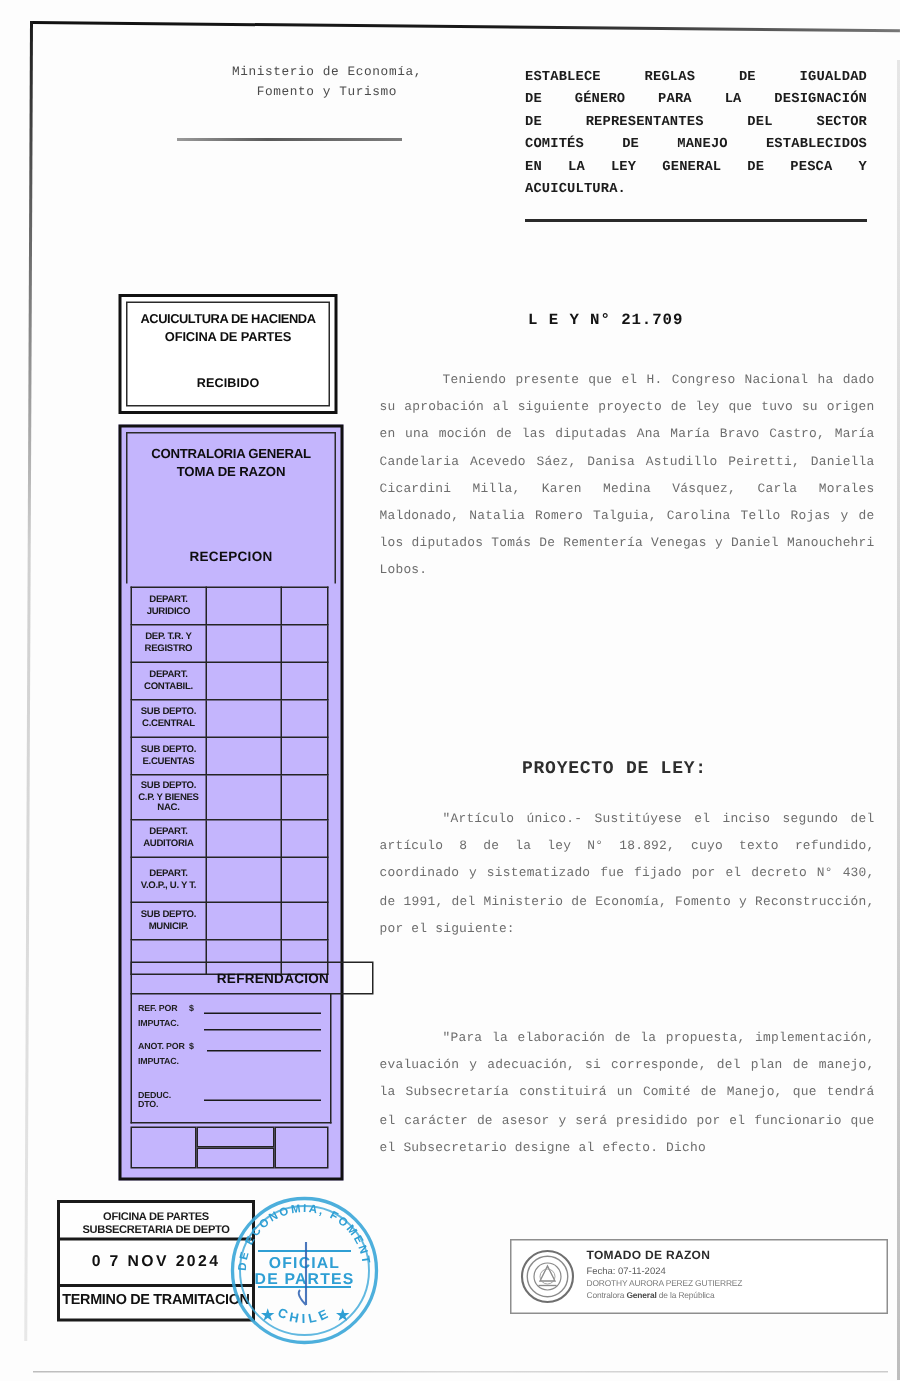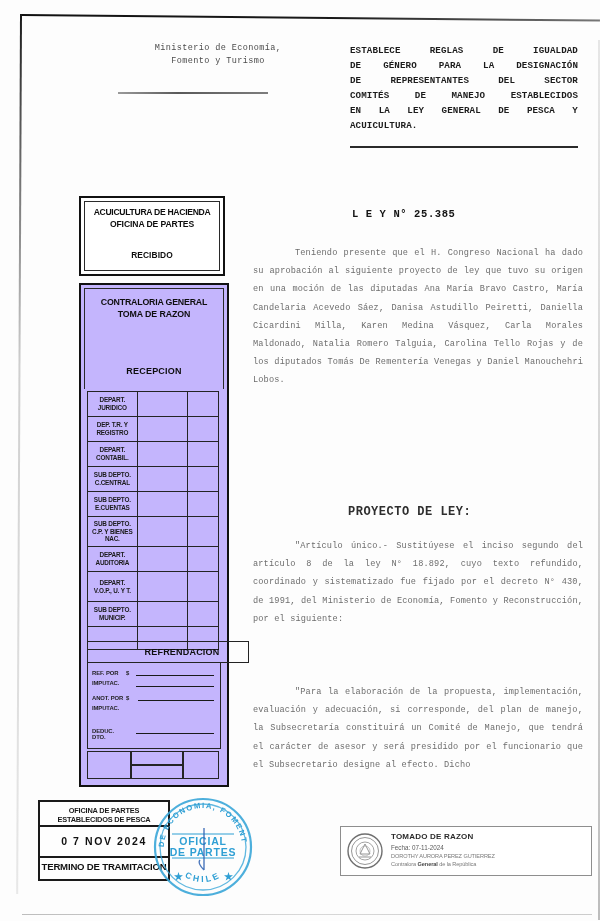--- a/index.html
+++ b/index.html
@@ -441,39 +441,39 @@
     </div>
 
     <div class="refr-foot">
       <div class="c" style="left:0; width:44px;"></div>
       <div class="c" style="left:44px; width:52px; height:14px;"></div>
       <div class="c" style="left:44px; top:14px; width:52px; height:14px;"></div>
       <div class="c" style="left:96px; width:36px;"></div>
     </div>
   </div>
 
-  <div class="law-number">L E Y   N°  25.385</div>
+  <div class="law-number">L E Y   N°  21.709</div>
 
   <div class="body-col" id="para1">
     <p>Teniendo presente que el H. Congreso Nacional ha dado su aprobación al siguiente proyecto de ley que tuvo su origen en una moción de las diputadas Ana María Bravo Castro, María Candelaria Acevedo Sáez, Danisa Astudillo Peiretti, Daniella Cicardini Milla, Karen Medina Vásquez, Carla Morales Maldonado, Natalia Romero Talguia, Carolina Tello Rojas y de los diputados Tomás De Rementería Venegas y Daniel Manouchehri Lobos.</p>
   </div>
 
   <div id="projectoLey">PROYECTO DE LEY:</div>
 
   <div class="body-col" id="para2">
     <p>"Artículo único.- Sustitúyese el inciso segundo del artículo 8 de la ley N° 18.892, cuyo texto refundido, coordinado y sistematizado fue fijado por el decreto N° 430, de 1991, del Ministerio de Economía, Fomento y Reconstrucción, por el siguiente:</p>
   </div>
 
   <div class="body-col" id="para3">
     <p>"Para la elaboración de la propuesta, implementación, evaluación y adecuación, si corresponde, del plan de manejo, la Subsecretaría constituirá un Comité de Manejo, que tendrá el carácter de asesor y será presidido por el funcionario que el Subsecretario designe al efecto. Dicho</p>
   </div>
 
   <div class="oficina-stamp">
     <div class="os-l1">OFICINA DE PARTES</div>
-    <div class="os-l2">ESTABLECIDOS DE PESCA</div>
+    <div class="os-l2">SUBSECRETARIA DE DEPTO</div>
     <div class="os-sep"></div>
     <div class="os-date">0 7 NOV 2024</div>
     <div class="os-sep2"></div>
     <div class="os-term">TERMINO DE TRAMITACION</div>
   </div>
 
   <div class="blue-stamp">
     <svg width="102" height="102" viewBox="0 0 102 102">
       <defs>
         <path id="arcTop" d="M 12,51 A 39,39 0 0 1 90,51"></path>

